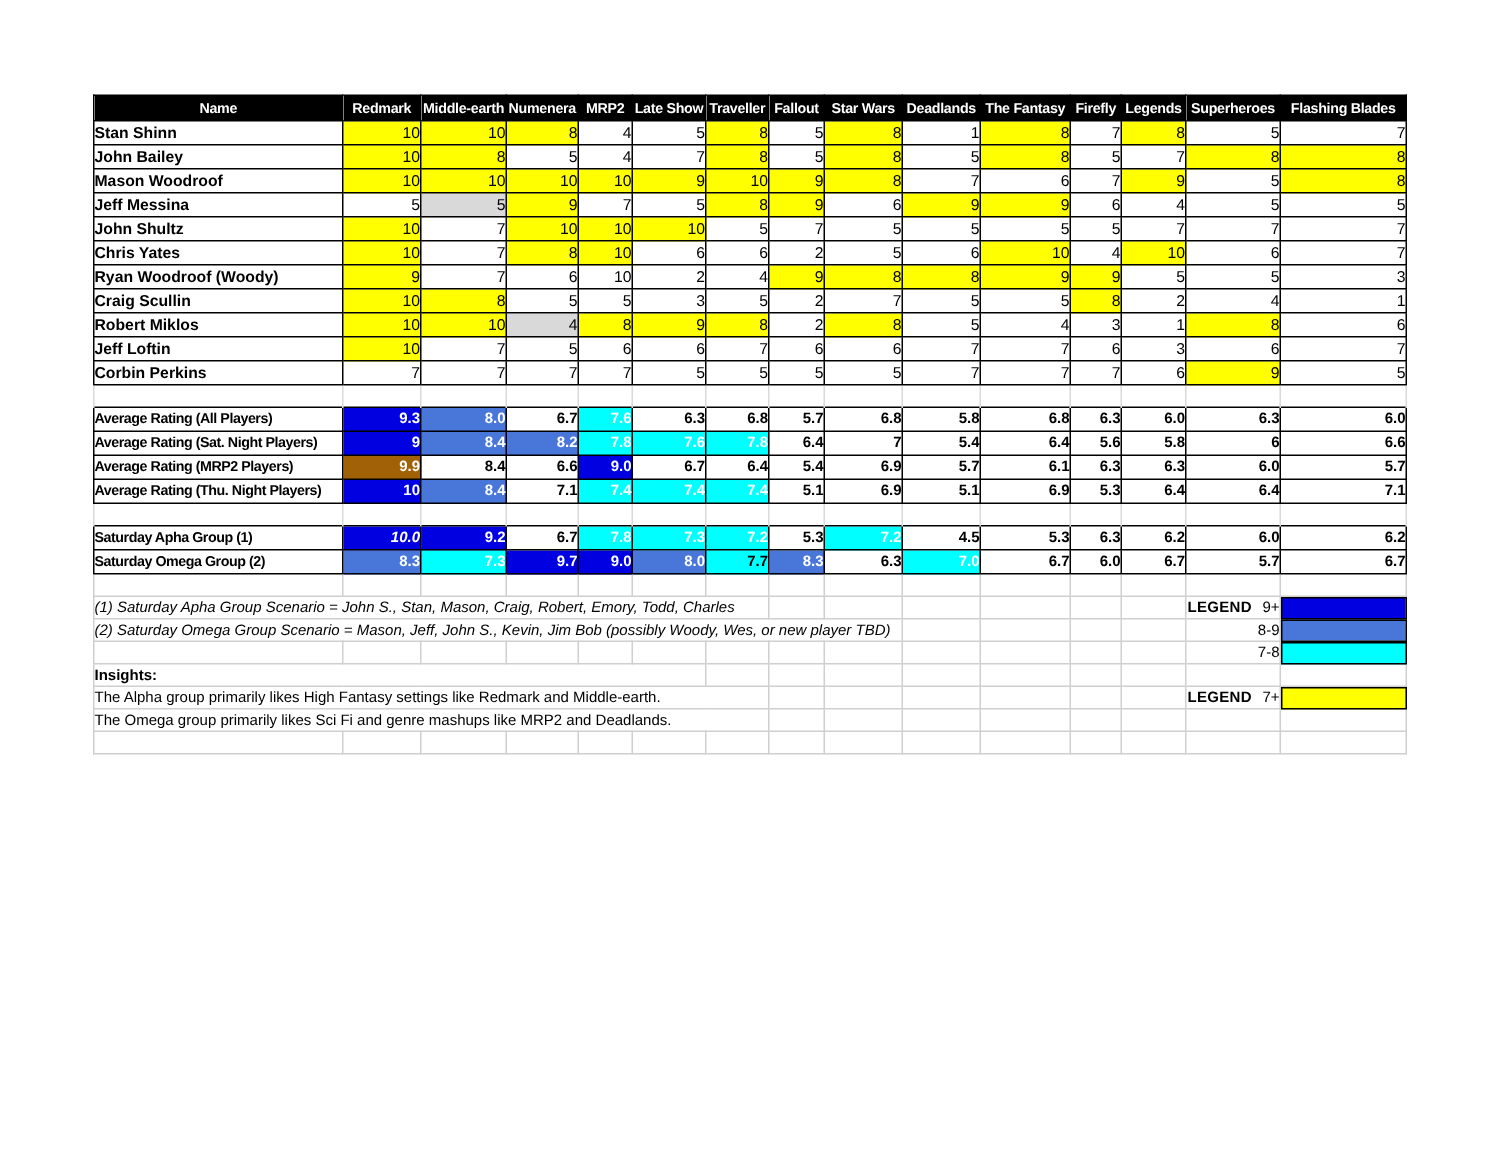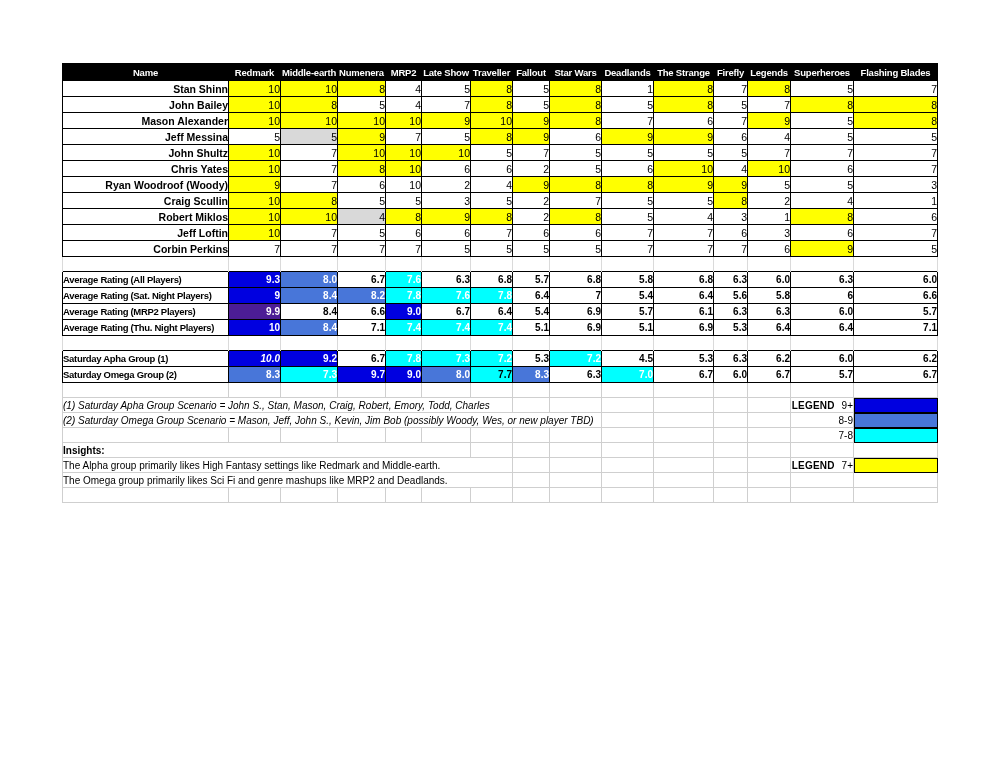--- a/index.html
+++ b/index.html
@@ -13,21 +13,21 @@
   }
   
   tr.hdr th{
     background:#000;color:#fff;font-weight:bold;font-size:9.5px;letter-spacing:-0.2px;
     height:16px;border:1px solid #000;padding:0 1px;text-align:center;
     white-space:nowrap;overflow:hidden;
   }
   th.h-name{text-align:left;padding-left:4px;margin-left:37px;}
   
   tr.p td{height:15px;border:1px solid #000;font-size:10.5px;padding:0;}
-  td.name{font-weight:bold;padding-left:4px;white-space:nowrap;overflow:hidden;text-align:right;}
+  td.name{font-weight:bold;padding-left:4px;white-space:nowrap;overflow:hidden;}
   td.num{text-align:right;padding-right:4px;}
   
   tr.avg td,tr.grp td{height:15px;border:1px solid #000;padding:0;}
   td.lbl{
     font-weight:bold;font-size:9.5px;letter-spacing:-0.3px;padding-left:4px;
     white-space:nowrap;overflow:hidden;
   }
   .num.b{font-weight:bold;font-size:10px;}
   
   tr.sp td{height:12px;border-left:1px solid #dadada;border-right:1px solid #dadada;}
@@ -67,21 +67,21 @@
         <th class="h-name">Name</th>
         <th>Redmark</th>
         <th>Middle-earth</th>
         <th>Numenera</th>
         <th>MRP2</th>
         <th>Late Show</th>
         <th>Traveller</th>
         <th>Fallout</th>
         <th>Star Wars</th>
         <th>Deadlands</th>
-        <th>The Strange</th>
+        <th>The Fantasy</th>
         <th>Firefly</th>
         <th>Legends</th>
         <th>Superheroes</th>
         <th>Flashing Blades</th>
       </tr>
   </thead>
 
   <tbody id="players-body">
       <tr class="p">
         <td class="name">Stan Shinn</td>
@@ -111,21 +111,21 @@
         <td class="num">5</td>
         <td class="num" style="background-color: rgb(255, 255, 0);">8</td>
         <td class="num">5</td>
         <td class="num" style="background-color: rgb(255, 255, 0);">8</td>
         <td class="num">5</td>
         <td class="num">7</td>
         <td class="num" style="background-color: rgb(255, 255, 0);">8</td>
         <td class="num" style="background-color: rgb(255, 255, 0);">8</td>
       </tr>
       <tr class="p">
-        <td class="name">Mason Alexander</td>
+        <td class="name">Mason Woodroof</td>
         <td class="num" style="background-color: rgb(255, 255, 0);">10</td>
         <td class="num" style="background-color: rgb(255, 255, 0);">10</td>
         <td class="num" style="background-color: rgb(255, 255, 0);">10</td>
         <td class="num" style="background-color: rgb(255, 255, 0);">10</td>
         <td class="num" style="background-color: rgb(255, 255, 0);">9</td>
         <td class="num" style="background-color: rgb(255, 255, 0);">10</td>
         <td class="num" style="background-color: rgb(255, 255, 0);">9</td>
         <td class="num" style="background-color: rgb(255, 255, 0);">8</td>
         <td class="num">7</td>
         <td class="num">6</td>
@@ -322,21 +322,21 @@
         <td class="num b">7</td>
         <td class="num b">5.4</td>
         <td class="num b">6.4</td>
         <td class="num b">5.6</td>
         <td class="num b">5.8</td>
         <td class="num b">6</td>
         <td class="num b">6.6</td>
       </tr>
       <tr class="avg">
         <td class="lbl">Average Rating (MRP2 Players)</td>
-        <td class="num b" style="background-color: #4c1d95; color: rgb(255, 255, 255); padding-left: 32px;">9.9</td>
+        <td class="num b" style="background-color: #a16207; color: rgb(255, 255, 255); padding-left: 32px;">9.9</td>
         <td class="num b">8.4</td>
         <td class="num b">6.6</td>
         <td class="num b" style="background-color: rgb(0, 0, 224); color: rgb(255, 255, 255);">9.0</td>
         <td class="num b">6.7</td>
         <td class="num b">6.4</td>
         <td class="num b">5.4</td>
         <td class="num b">6.9</td>
         <td class="num b">5.7</td>
         <td class="num b">6.1</td>
         <td class="num b">6.3</td>

